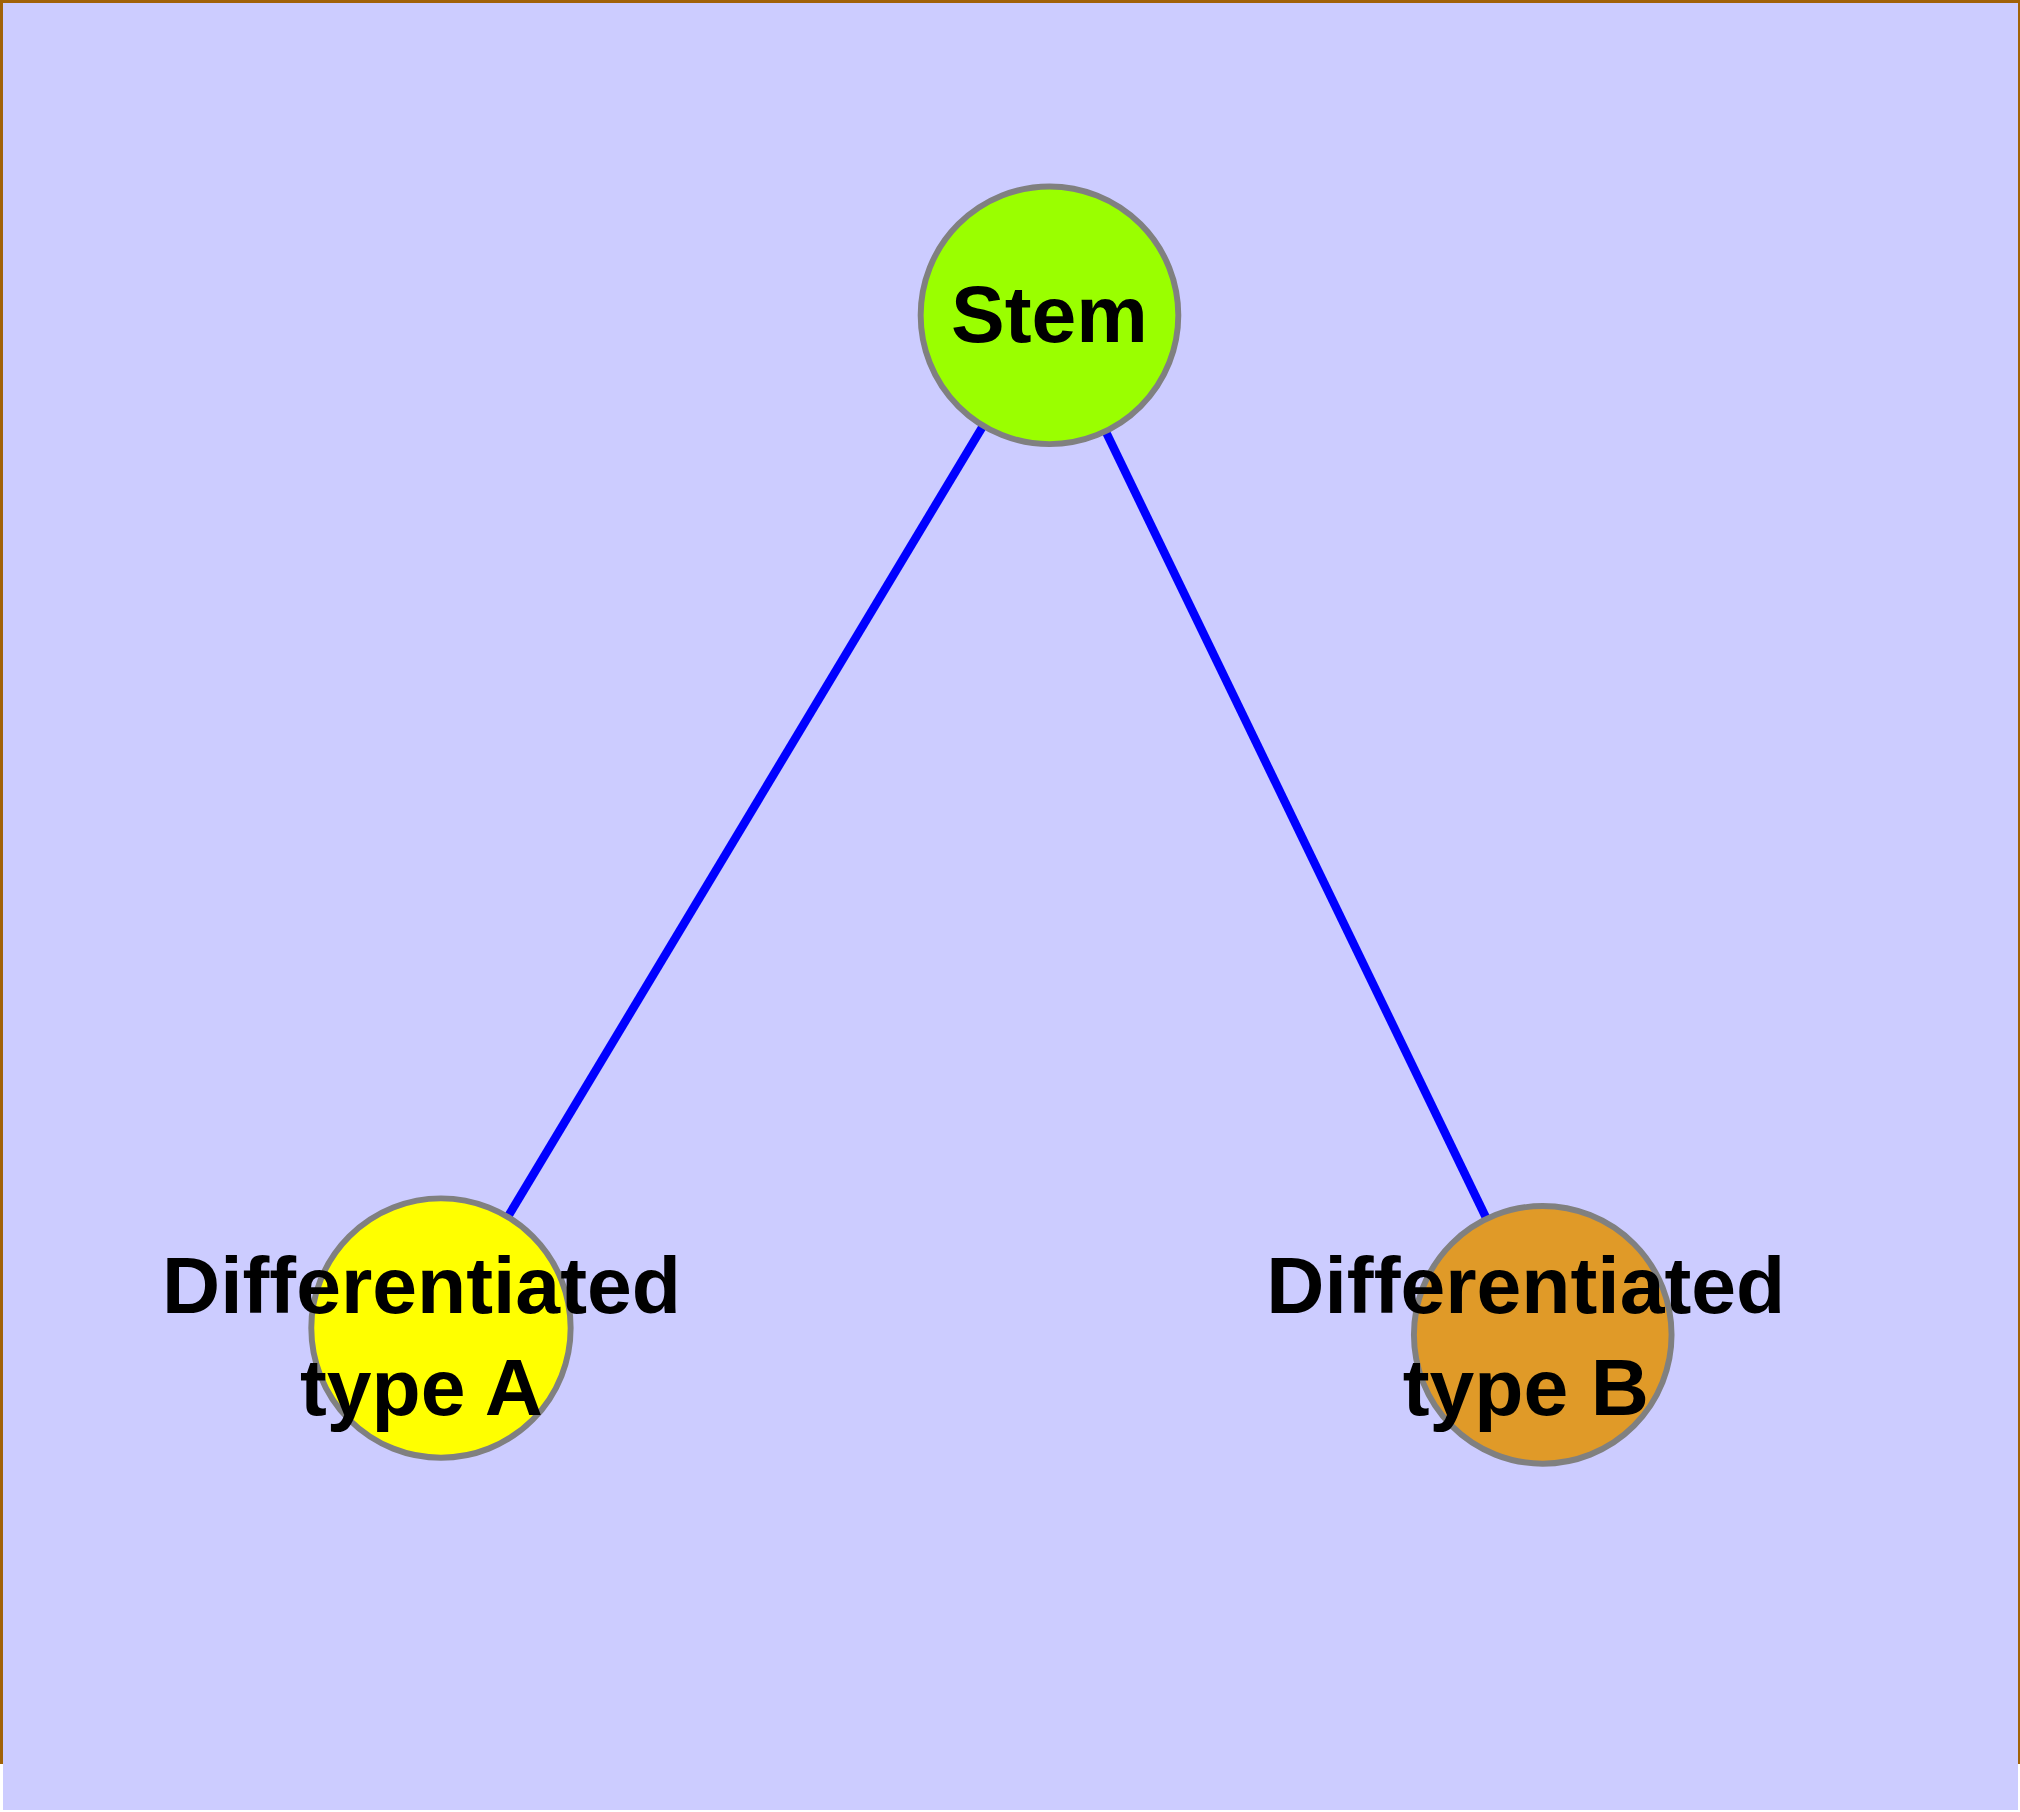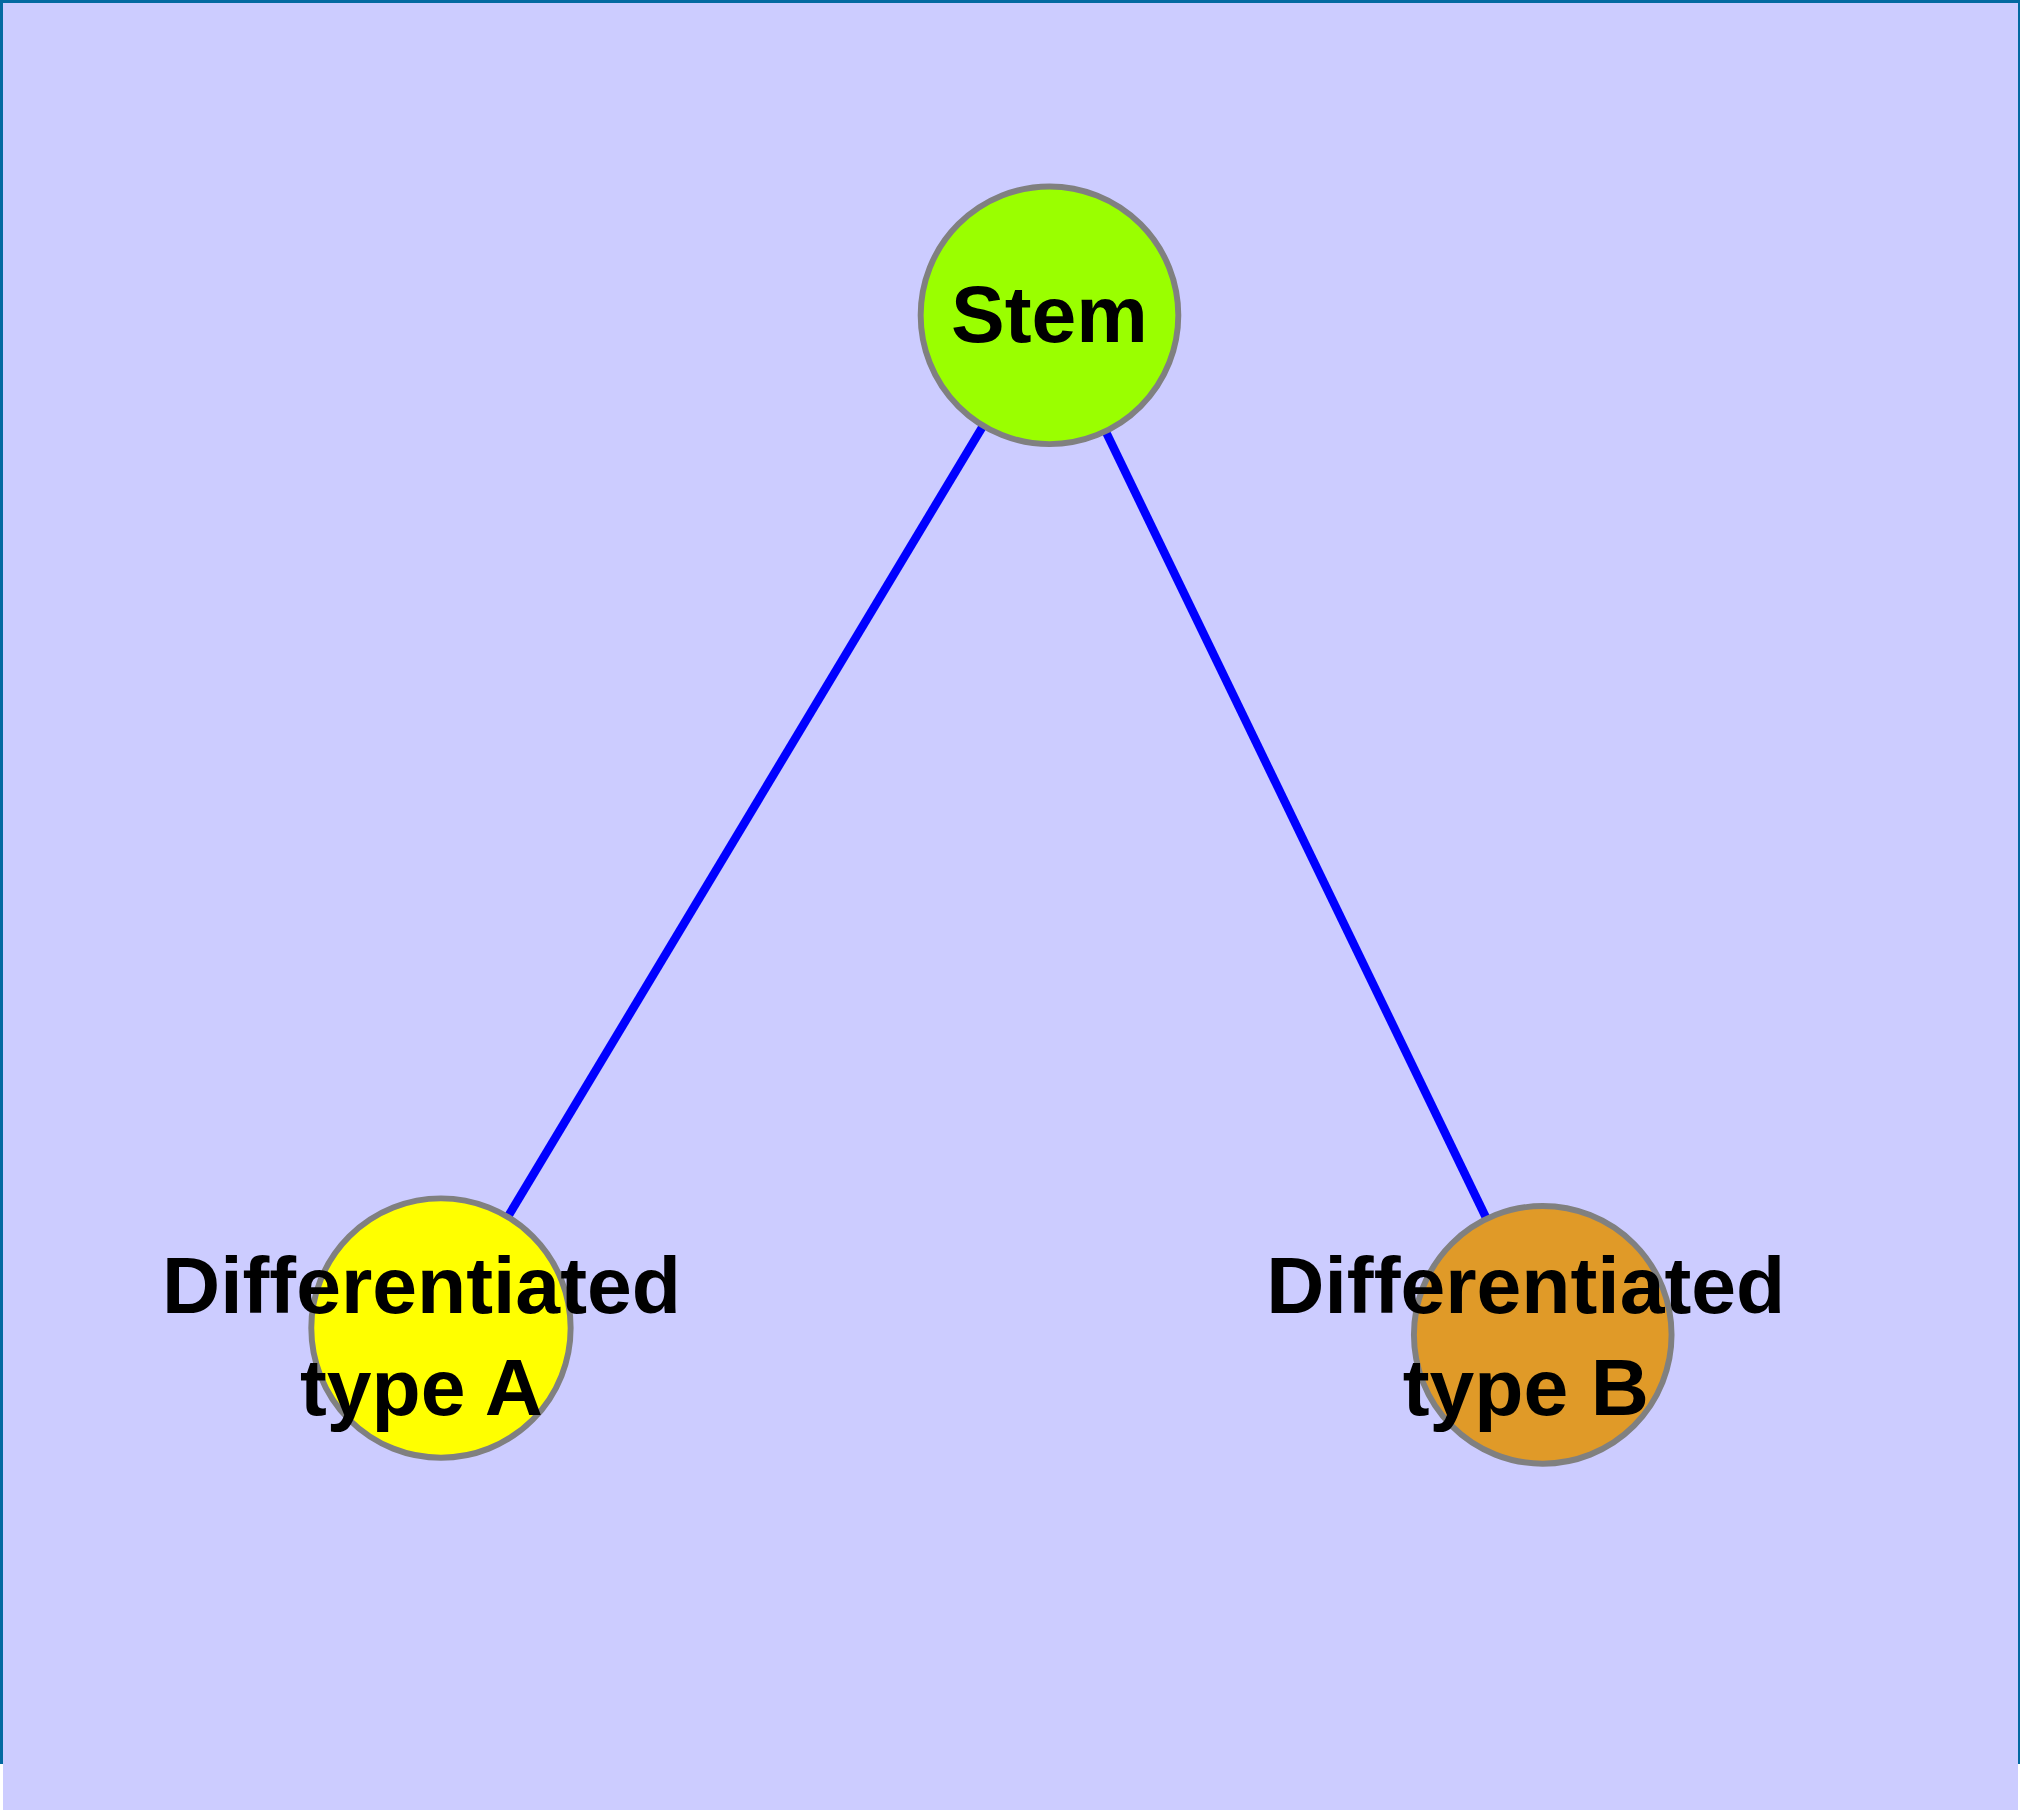--- a/index.html
+++ b/index.html
@@ -11,21 +11,21 @@
   body {
     width: 2021px;
     height: 1812px;
     overflow: hidden;
     font-family: "Liberation Sans", sans-serif;
   }
   #graph-canvas {
     position: relative;
     width: 2021px;
     height: 1764px;
-    background: #0369a1;
+    background: #a16207;
     box-sizing: border-box;
     text-align: center;
   }
   #graph-panel {
     position: absolute;
     left: 2.5px;
     top: 2.5px;
     width: 2015px;
     height: 1807px;
     background: #ccccff;

